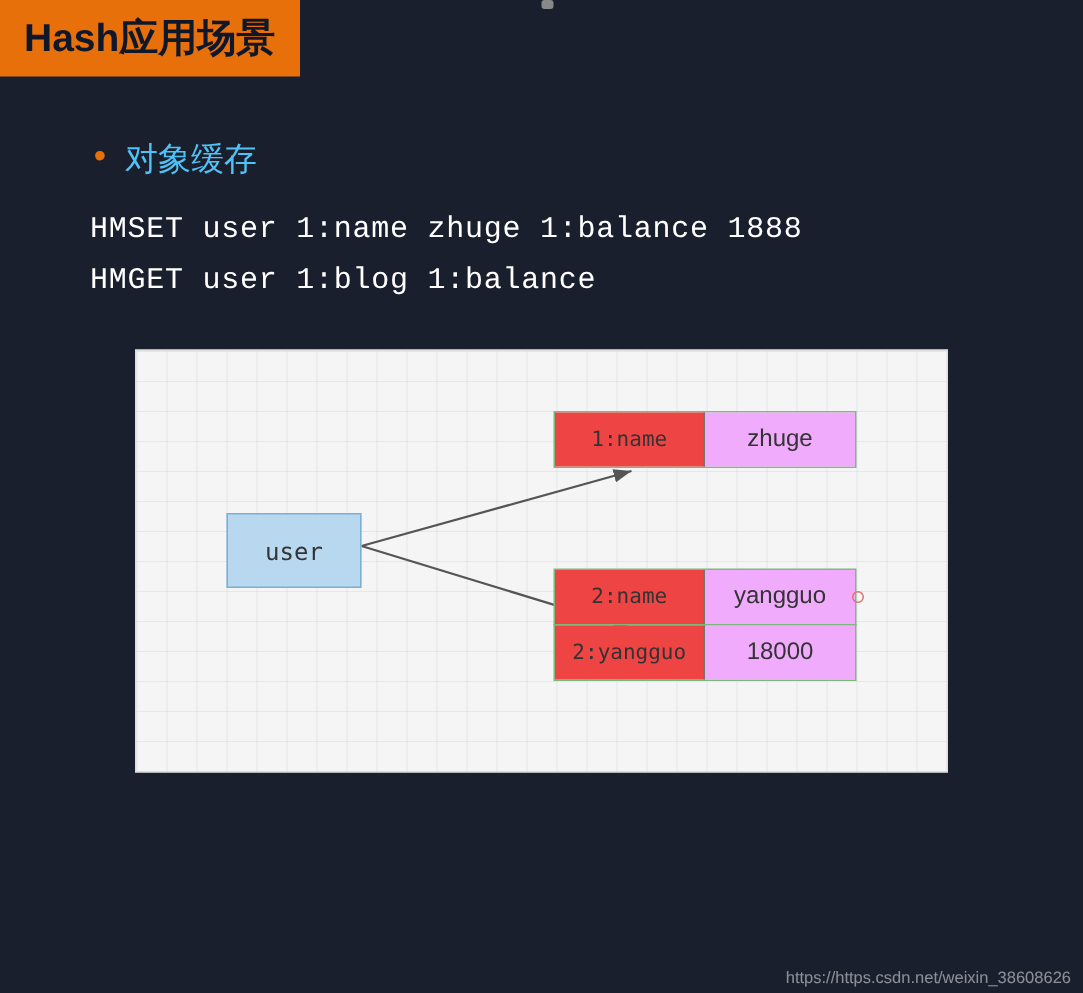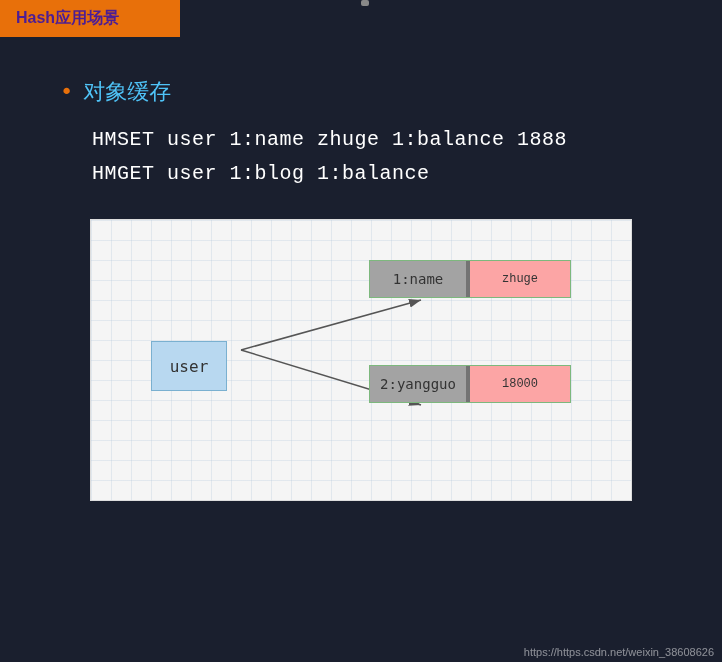--- a/index.html
+++ b/index.html
@@ -13,22 +13,22 @@
     }
 
     
     .header-bar {
       background-color: #e8700a;
       padding: 8px 16px;
       display: inline-block;
       min-width: 180px;
     }
     .header-title {
-      color: #4c1d95;
-      font-size: 16px;
+      color: #0f172a;
+      font-size: 26px;
       font-weight: bold;
       font-family: 'Microsoft YaHei', sans-serif;
     }
 
     
     .scroll-indicator {
       position: absolute;
       top: 0;
       left: 50%;
       width: 8px;
@@ -62,21 +62,20 @@
       font-weight: 500;
       text-align: right;
     }
 
     
     .command-block {
       color: #ffffff;
       font-size: 20px;
       font-family: 'Consolas', 'Courier New', monospace;
       line-height: 1.7;
-      margin-left: 32px;
       margin-bottom: 28px;
       letter-spacing: 0.5px;
     }
 
     
     .diagram-container {
       background-color: #f5f5f5;
       margin: 0 30px;
       padding: 30px 40px;
       position: relative;
@@ -96,22 +95,22 @@
 
     .diagram-inner {
       position: relative;
       height: 220px;
     }
 
     
     .user-box {
       position: absolute;
       left: 20px;
-      top: 91px;
-      width: 76px;
+      top: 78px;
+      width: 90px;
       height: 50px;
       background-color: #b8d8f0;
       border: 1px solid #7ab0d0;
       display: flex;
       align-items: center;
       justify-content: center;
       font-size: 16px;
       color: #333;
       font-family: 'Consolas', monospace;
     }
@@ -129,38 +128,38 @@
     }
 
     .table-row-item {
       display: flex;
       height: 38px;
       border: 1px solid #7db87d;
       margin-bottom: -1px;
     }
     .table-cell-key {
       width: 100px;
-      background-color: #a3a3a3;
-      border-right: 4px solid #737373;
+      background-color: #ef4444;
+      border-right: 1px solid #737373;
       display: flex;
       align-items: center;
       justify-content: center;
       font-size: 14px;
       color: #333;
       font-family: 'Consolas', monospace;
     }
     .table-cell-val {
       width: 100px;
-      background-color: #fca5a5;
+      background-color: #f0abfc;
       display: flex;
       align-items: center;
       justify-content: center;
-      font-size: 12px;
+      font-size: 16px;
       color: #333;
-      font-family: Liberation Mono, monospace;
+      font-family: Liberation Sans, sans-serif;
     }
 
     
     .cell-with-dot {
       position: relative;
     }
     .cell-dot {
       position: absolute;
       right: -6px;
       top: 50%;
@@ -240,20 +239,27 @@
 
       <div class="table-group table-group-top">
         <div class="table-row-item">
           <div class="table-cell-key">1:name</div>
           <div class="table-cell-val">zhuge</div>
         </div>
       </div>
 
       <div class="table-group table-group-bottom">
         <div class="table-row-item">
+          <div class="table-cell-key">2:name</div>
+          <div class="table-cell-val cell-with-dot">
+            yangguo
+            <span class="cell-dot"></span>
+          </div>
+        </div>
+        <div class="table-row-item">
           <div class="table-cell-key">2:yangguo</div>
           <div class="table-cell-val">18000</div>
         </div>
       </div>
 
     </div>
   </div>
 
 </div>
 

